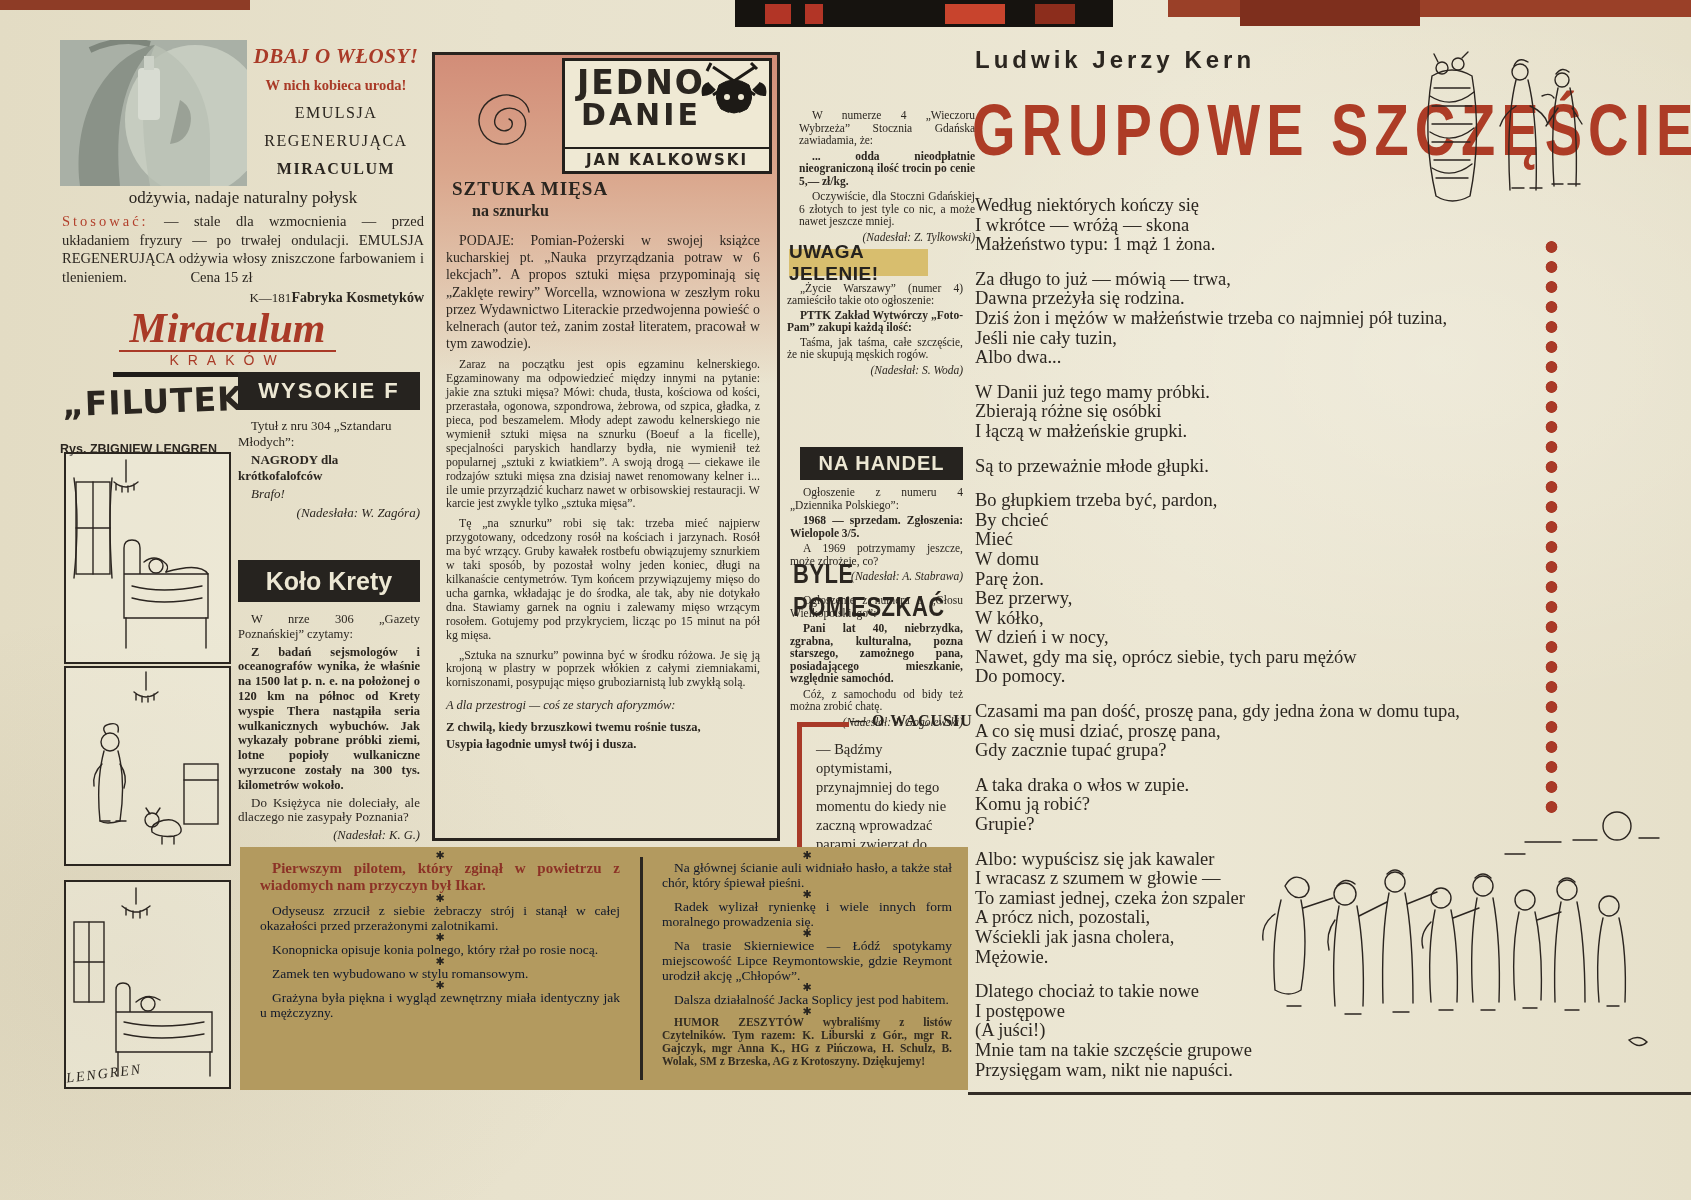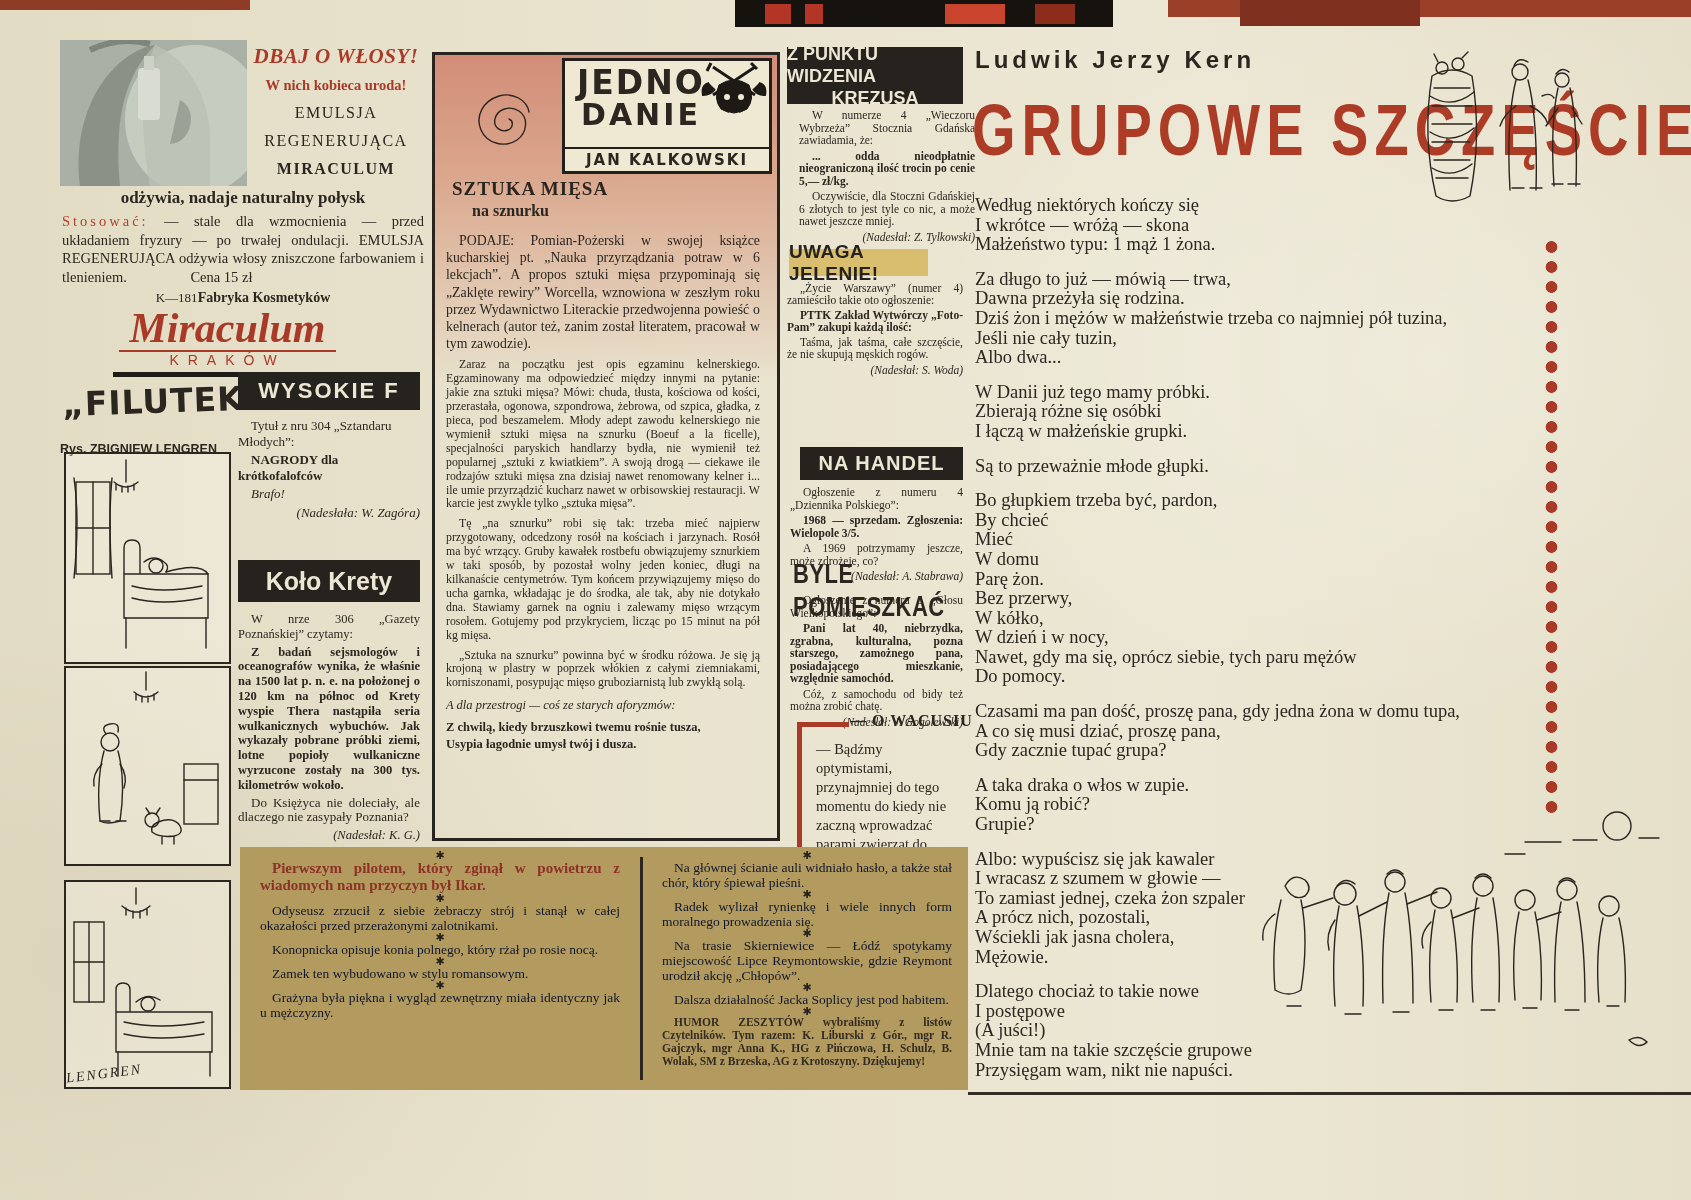--- a/index.html
+++ b/index.html
@@ -18,24 +18,24 @@
   .blackbox{background:#26231f;color:#ece7d3;display:flex;align-items:center;justify-content:center;
     font-family:"Liberation Sans","DejaVu Sans",sans-serif;font-weight:bold;}
   .indent{text-indent:13px;margin:0 0 3px 0;}
   p{margin:0 0 3px 0;}
   
   #ad-photo{left:60px;top:40px;width:187px;height:146px;overflow:hidden;}
   #ad-heads{left:246px;top:44px;width:180px;text-align:center;}
   #ad-head1{color:#a93a27;font-weight:bold;font-style:italic;font-size:21px;letter-spacing:.5px;}
   #ad-head2{color:#a93a27;font-weight:bold;font-size:14.5px;margin-top:8px;}
   .ad-prod{font-size:16px;margin-top:10px;letter-spacing:1.5px;}
-  #ad-tagline{left:62px;top:188px;width:362px;text-align:center;font-size:17px;font-weight:bold;}
+  #ad-tagline{left:62px;top:188px;width:362px;text-align:center;font-size:17px;}
   #ad-body{left:62px;top:212px;width:362px;font-size:14.5px;line-height:18.5px;}
   .redspace{color:#b2402c;letter-spacing:3px;}
-  #ad-footer{left:62px;top:290px;width:362px;display:flex;justify-content:center;font-size:13px;font-family:Liberation Serif, serif;}
+  #ad-footer{left:62px;top:290px;width:362px;display:flex;justify-content:flex-end;font-size:13px;font-family:Liberation Serif, serif;}
   #mira-logo{left:95px;top:308px;width:265px;text-align:center;}
   #mira-name{font-family:"Liberation Serif",serif;font-style:italic;font-weight:bold;font-size:42px;
     color:#a93a27;line-height:40px;border-bottom:2px solid #a93a27;display:inline-block;padding:0 10px 2px;}
   #mira-city{color:#a93a27;font-size:14px;letter-spacing:9px;font-family:"Liberation Sans",sans-serif;}
   #mira-bar{left:113px;top:372px;width:228px;height:5px;background:#1f1c18;}
   
   #filutek-logo{left:62px;top:382px;width:175px;font-family:"DejaVu Sans",sans-serif;
     font-weight:bold;font-size:33px;letter-spacing:1px;transform:rotate(-2deg);}
   #filutek-credit{left:60px;top:442px;font-family:"Liberation Sans",sans-serif;font-weight:bold;font-size:12.5px;}
   .panel{left:64px;width:163px;border:2px solid #2b2620;background:rgba(250,248,238,.35);}
@@ -257,24 +257,20 @@
   <div class="abs" id="article-kicker2">na sznurku</div>
   <div class="abs just" id="article-text">
     <p class="lead indent">PODAJE: Pomian-Pożerski w swojej książce kucharskiej pt. „Nauka przyrządzania potraw w 6 lekcjach”. A propos sztuki mięsa przypominają się „Zaklęte rewiry” Worcella, wznowiona w zeszłym roku przez Wydawnictwo Literackie przedwojenna powieść o kelnerach (autor też, zanim został literatem, pracował w tym zawodzie).</p>
     <p class="body indent">Zaraz na początku jest opis egzaminu kelnerskiego. Egzaminowany ma odpowiedzieć między innymi na pytanie: jakie zna sztuki mięsa? Mówi: chuda, tłusta, kościowa od kości, przerastała, ogonowa, szpondrowa, żebrowa, od szpica, gładka, z pieca, pod beszamelem. Młody adept zawodu kelnerskiego nie wymienił sztuki mięsa na sznurku (Boeuf a la ficelle), specjalności paryskich handlarzy bydła, nie wymienił też popularnej „sztuki z kwiatkiem”. A swoją drogą — ciekawe ile rodzajów sztuki mięsa zna dzisiaj nawet renomowany kelner i... ile umie przyrządzić kucharz nawet w orbisowskiej restauracji. W karcie jest zwykle tylko „sztuka mięsa”.</p>
     <p class="body indent">Tę „na sznurku” robi się tak: trzeba mieć najpierw przygotowany, odcedzony rosół na kościach i jarzynach. Rosół ma być wrzący. Gruby kawałek rostbefu obwiązujemy sznurkiem w taki sposób, by pozostał wolny jeden koniec, długi na kilkanaście centymetrów. Tym końcem przywiązujemy mięso do ucha garnka, wkładając je do środka, ale tak, aby nie dotykało dna. Stawiamy garnek na ogniu i zalewamy mięso wrzącym rosołem. Gotujemy pod przykryciem, licząc po 15 minut na pół kg mięsa.</p>
     <p class="body indent">„Sztuka na sznurku” powinna być w środku różowa. Je się ją krojoną w plastry w poprzek włókien z całymi ziemniakami, korniszonami, posypując mięso gruboziarnistą lub zwykłą solą.</p>
     <p id="aphorism-intro">A dla przestrogi — coś ze starych aforyzmów:</p>
     <div id="aphorism">Z chwilą, kiedy brzuszkowi twemu rośnie tusza,<br>Usypia łagodnie umysł twój i dusza.</div>
   </div>
 
-  <div class="abs blackbox" id="krezus-box">
-    <span>Z PUNKTU WIDZENIA</span>
-    <span>KREZUSA</span>
-  </div>
   <div class="abs just" id="krezus-text">
     <p class="indent">W numerze 4 „Wieczoru Wybrzeża” Stocznia Gdańska zawiadamia, że:</p>
     <p class="indent b">... odda nieodpłatnie nieograniczoną ilość trocin po cenie 5,— zł/kg.</p>
     <p class="indent">Oczywiście, dla Stoczni Gdańskiej 6 złotych to jest tyle co nic, a może nawet jeszcze mniej.</p>
     <p class="credit">(Nadesłał: Z. Tylkowski)</p>
   </div>
 
   <div class="abs" id="jelenie-bar">
     <span>UWAGA JELENIE!</span>
   </div>

